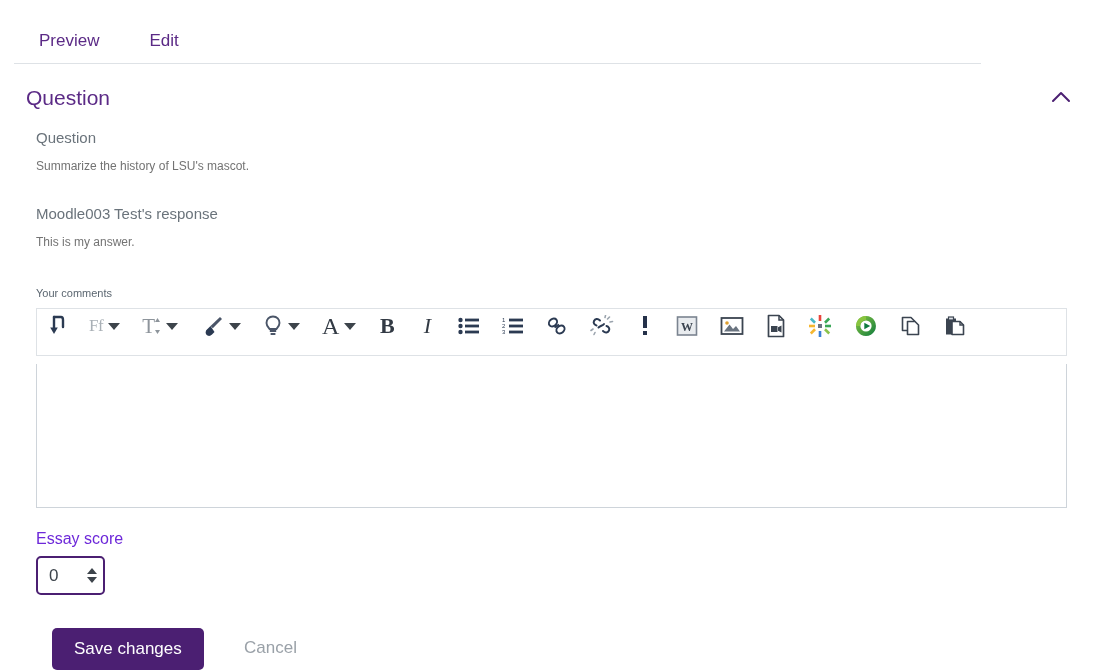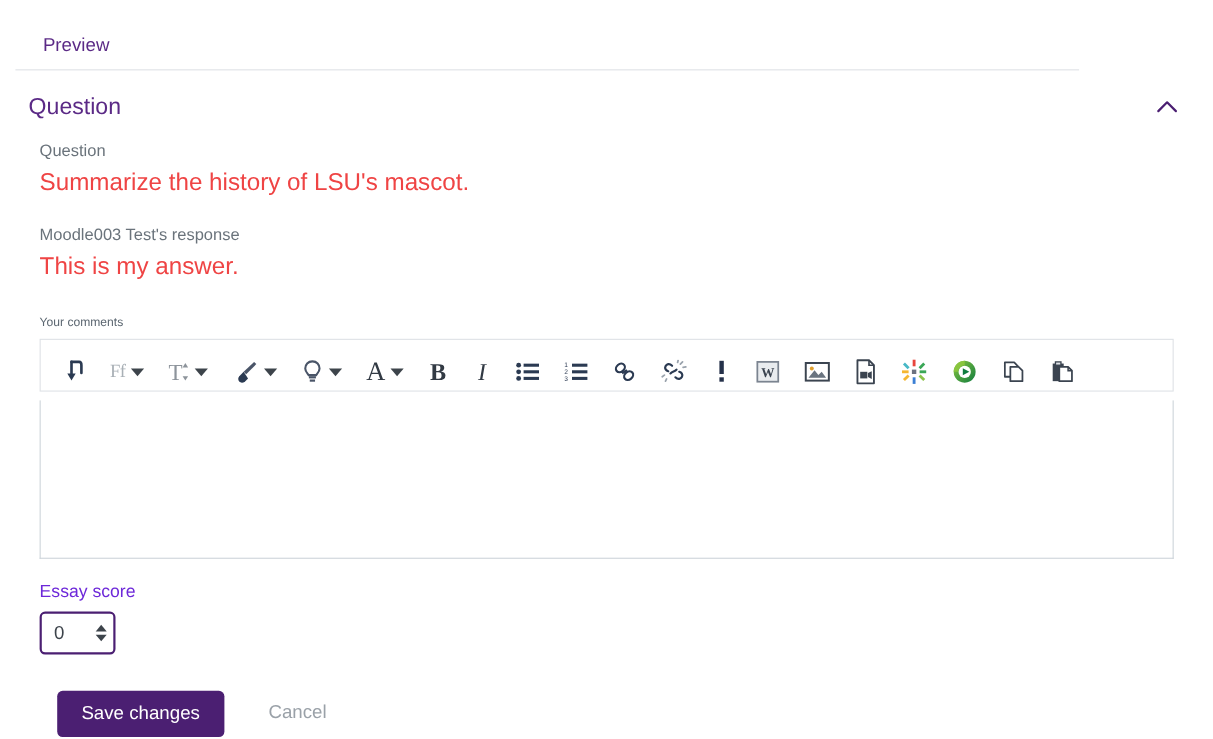--- a/index.html
+++ b/index.html
@@ -106,22 +106,22 @@
   .qlabel {
     position: absolute;
     left: 36px;
     font-size: 15px;
     color: #6a737b;
     line-height: 20px;
   }
   .qtext {
     position: absolute;
     left: 36px;
-    font-size: 22px;
-    color: #ef4444;
+    font-size: 12px;
+    color: #737373;
     line-height: 24px;
   }
   #question-label   { top: 128px; }
   #question-text    { top: 154px; }
   #response-label   { top: 204px; }
   #response-text    { top: 230px; }
   #comments-label   { top: 283px; font-size: 11px; color: #5b6670; }
 
   
   .editor {
@@ -129,22 +129,22 @@
     left: 36px;
     top: 308px;
     width: 1031px;
     box-sizing: border-box;
   }
   .editor-toolbar {
     border: 1px solid #dee2e6;
     background: #ffffff;
     height: 48px;
     display: flex;
-    align-items: flex-end;
-    padding-left: 19px;
+    align-items: flex-start;
+    padding-left: 8px;
     box-sizing: border-box;
   }
   .tb-item {
     display: flex;
     align-items: center;
     justify-content: center;
     height: 34px;
     min-width: 26px;
     padding: 0 4px;
     margin-right: 8px;
@@ -286,20 +286,23 @@
 </style>
 </head>
 <body>
 
 <div class="tabbar">
   <div class="tabbar-rule"></div>
   <div class="tabs">
     <div class="tab">
       <span>Preview</span>
     </div>
+    <div class="tab">
+      <span>Edit</span>
+    </div>
   </div>
 </div>
 
 <div class="section-head">
   <h2 class="section-title">Question</h2>
   <button class="collapse-btn">
     <span>
       <svg width="20" height="14" viewBox="0 0 20 14">
         <polyline points="2,11 10,3 18,11" fill="none" stroke="#4b1f72" stroke-width="2" stroke-linecap="round" stroke-linejoin="round"></polyline>
       </svg>

